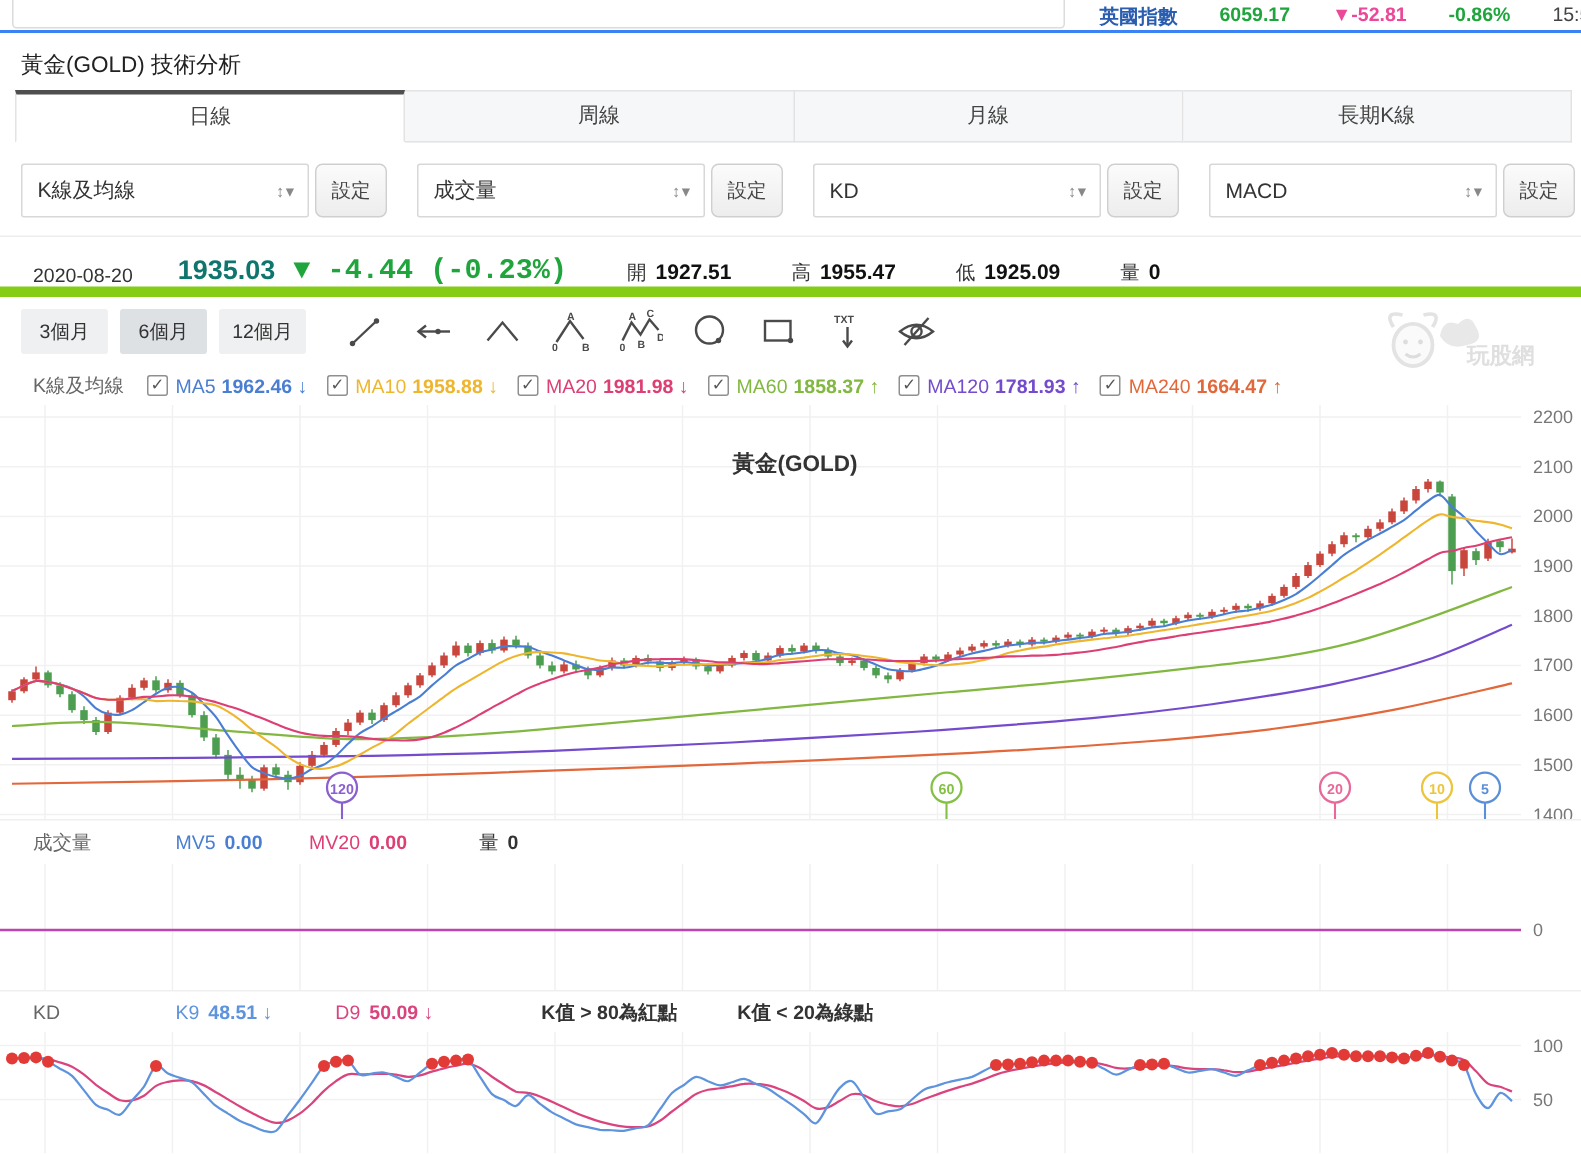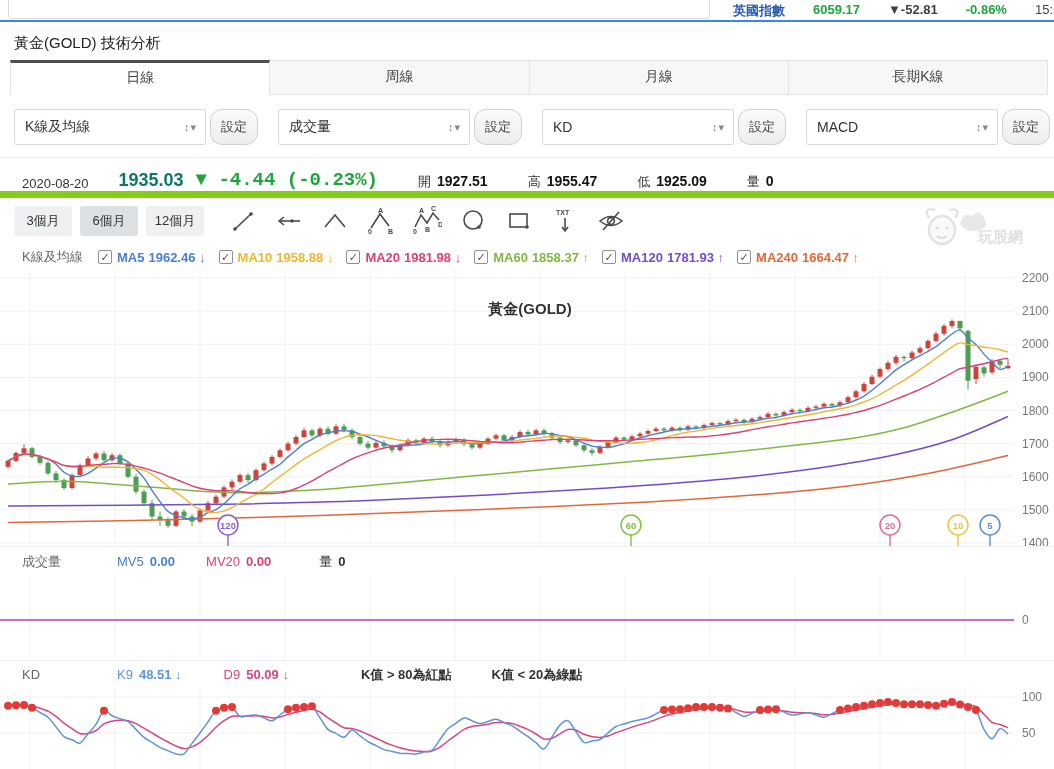--- a/index.html
+++ b/index.html
@@ -20,21 +20,21 @@
   .tab { flex:1; text-align:center; font-size:14px; color:#444; background:#f6f7f8;
     border:1px solid #e3e3e3; border-left:none; line-height:31px; cursor:pointer; }
   .tab:first-child { border-left:1px solid #e3e3e3; }
   .tab.active { background:#fff; border-top:3px solid #4f4f4f; border-bottom:1px solid #fff; line-height:29px; }
   
   .selectors { display:flex; padding:14px 0 12px 14px; height:63px; border-bottom:1px solid #ededed; }
   .sel-group { display:flex; margin-right:20px; }
   .sel-box { width:192px; height:36px; border:1px solid #d8d8d8; border-radius:2px; background:#fff;
     display:flex; align-items:center; justify-content:space-between; padding:0 8px 0 10px; font-size:14px; cursor:pointer; }
   .sel-icons { color:#888; font-size:11px; letter-spacing:1px; }
-  .btn-setting { width:48px; height:36px; margin-left:4px; border:1px solid #cfcfcf; border-radius:12px;
+  .btn-setting { width:48px; height:36px; margin-left:4px; border:1px solid #cfcfcf; border-radius:5px;
     background:linear-gradient(#fbfbfb,#ededed); font-size:13px; color:#444; cursor:pointer;
     font-family:inherit; }
   
   .quote-row { display:flex; align-items:flex-end; height:40px; border-bottom:7px solid #84cc16; font-size:13px; }
   .q-date { margin-left:22px; color:#333; }
   .q-price { margin-left:30px; font-size:18px; font-weight:bold; }
   .q-change { margin-left:12px; font-size:19px; font-weight:bold;font-family:Liberation Mono, monospace; }
   .q-pair { margin-left:40px; }
   .q-pair b { margin-left:6px; font-size:14px; color:#111; }
   
@@ -46,42 +46,42 @@
     align-items:center; justify-content:center; }
   .tool-icon svg { stroke:#4a4a4a; fill:none; stroke-width:1.6; }
   .tool-icon text { stroke:none; fill:#4a4a4a; font-size:7px; font-weight:bold; }
   
   .legend-row { display:flex; align-items:center; height:26px; font-size:13px; }
   .legend-label { margin-left:22px; color:#666; width:76px; }
   .legend-item { display:flex; align-items:center; margin-right:13px; font-weight:bold; }
   .legend-item .cbx { width:14px; height:14px; border:1.5px solid #8f8f8f; border-radius:2px;
     color:#555; font-size:11px; line-height:12px; text-align:center; margin-right:5px;
     background:#fff; font-weight:normal; cursor:pointer; }
-  .legend-item .ma-name { font-weight:bold; margin-right:4px; }
+  .legend-item .ma-name { font-weight:normal; margin-right:4px; }
   .chart-wrap { position:relative; }
   .watermark { position:absolute; right:10px; top:-42px; opacity:.9; pointer-events:none; }
   
   .sec-header { display:flex; align-items:center; font-size:13px; border-top:1px solid #efefef; }
   .vol-header { height:30px; }
   .kd-header { height:28px; }
   .sec-label { margin-left:22px; color:#666; }
   .ind-pair { font-weight:bold; }
   .ind-pair .ind-name { font-weight:normal; margin-right:6px; }
   .kd-rule { font-weight:bold; color:#333; }
   svg.chart { display:block; }
 </style>
 </head>
 <body>
 
 <div class="top-strip">
   <div class="top-box"></div>
   <div class="ticker">
     <span class="t-name">英國指數</span>
     <span class="t-green" style="color:#1fa53c">6059.17</span>
-    <span class="t-green" style="color:#404040">▼-52.81</span>
+    <span class="t-green" style="color:#ec4899">▼-52.81</span>
     <span class="t-green" style="color:#1fa53c">-0.86%</span>
     <span style="color:#444">15:5</span>
   </div>
 </div>
 
 <div class="page-title">黃金(GOLD) 技術分析</div>
 
 <div class="tabs">
   <div class="tab active">日線</div>
   <div class="tab">周線</div>

